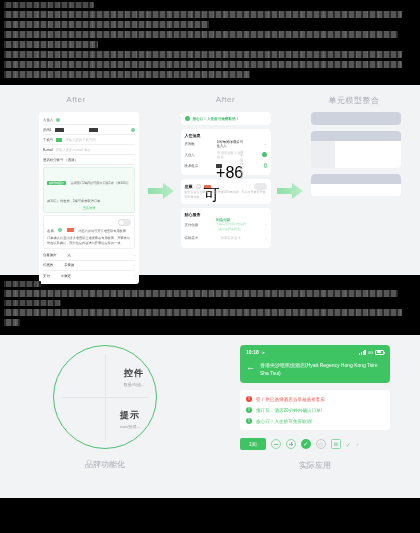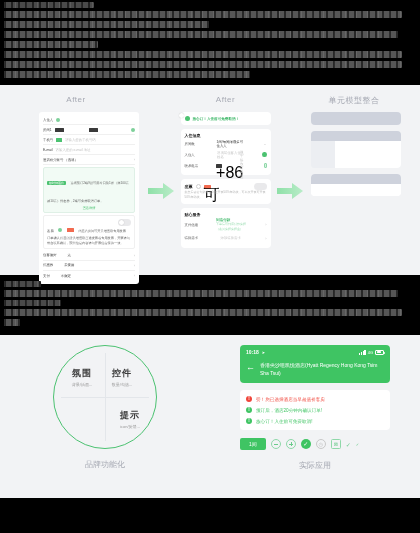--- a/index.html
+++ b/index.html
@@ -116,21 +116,21 @@
   .b-right{ width:210px; position:relative; }
 
   .circle-wrap { width:104px; height:104px; margin:0 auto; position:relative; }
   .circle { width:104px;height:104px;border-radius:50%;border:1.2px solid #4cc271; position:absolute; inset:0;}
   .vline { position:absolute; left:52px; top:8px; bottom:8px; width:1px; background:#e3e6ea; }
   .hline { position:absolute; top:52px; left:8px; right:8px; height:1px; background:#e3e6ea; }
   .quad { position:absolute; width:50px; text-align:center; }
   .q-main { font-size:9px; color:#3d3d3d; font-weight:bold; letter-spacing:1px; }
   .q-sub  { font-size:4px; color:#9a9a9a; margin-top:2px; }
   .q1 { left:4px;  top:22px; }
-  .q2 { left:44px; top:22px; }
+  .q2 { left:56px; top:22px; }
   .q3 { left:4px;  top:64px; }
   .q4 { left:52px; top:64px; }
 
   .cap { text-align:center; font-size:8px; color:#a6a9b3; margin-top:10px; }
 
   
   .phone { width:150px; margin:0 auto; }
   .ph-top { background:#3fc463; border-radius:4px 4px 4px 4px; padding:4px 6px 6px; }
   .ph-status { display:flex; align-items:center; color:#fff; font-size:5px; }
   .ph-status .t { font-weight:bold; }
@@ -386,24 +386,20 @@
 
   <div class="panel panel-bottom">
     <div class="bottom-two">
 
       <div class="b-left">
         <div class="circle-wrap">
           <div class="circle"></div>
           <div class="vline"></div>
           <div class="hline"></div>
 
-          <div class="quad q1">
-            <div class="q-main">氛围</div>
-            <div class="q-sub">背景/插画...</div>
-          </div>
           <div class="quad q2">
             <div class="q-main">控件</div>
             <div class="q-sub">数量/勾选...</div>
           </div>
           <div class="quad q4">
             <div class="q-main">提示</div>
             <div class="q-sub">icon/反馈...</div>
           </div>
         </div>
         <div class="cap">品牌功能化</div>

